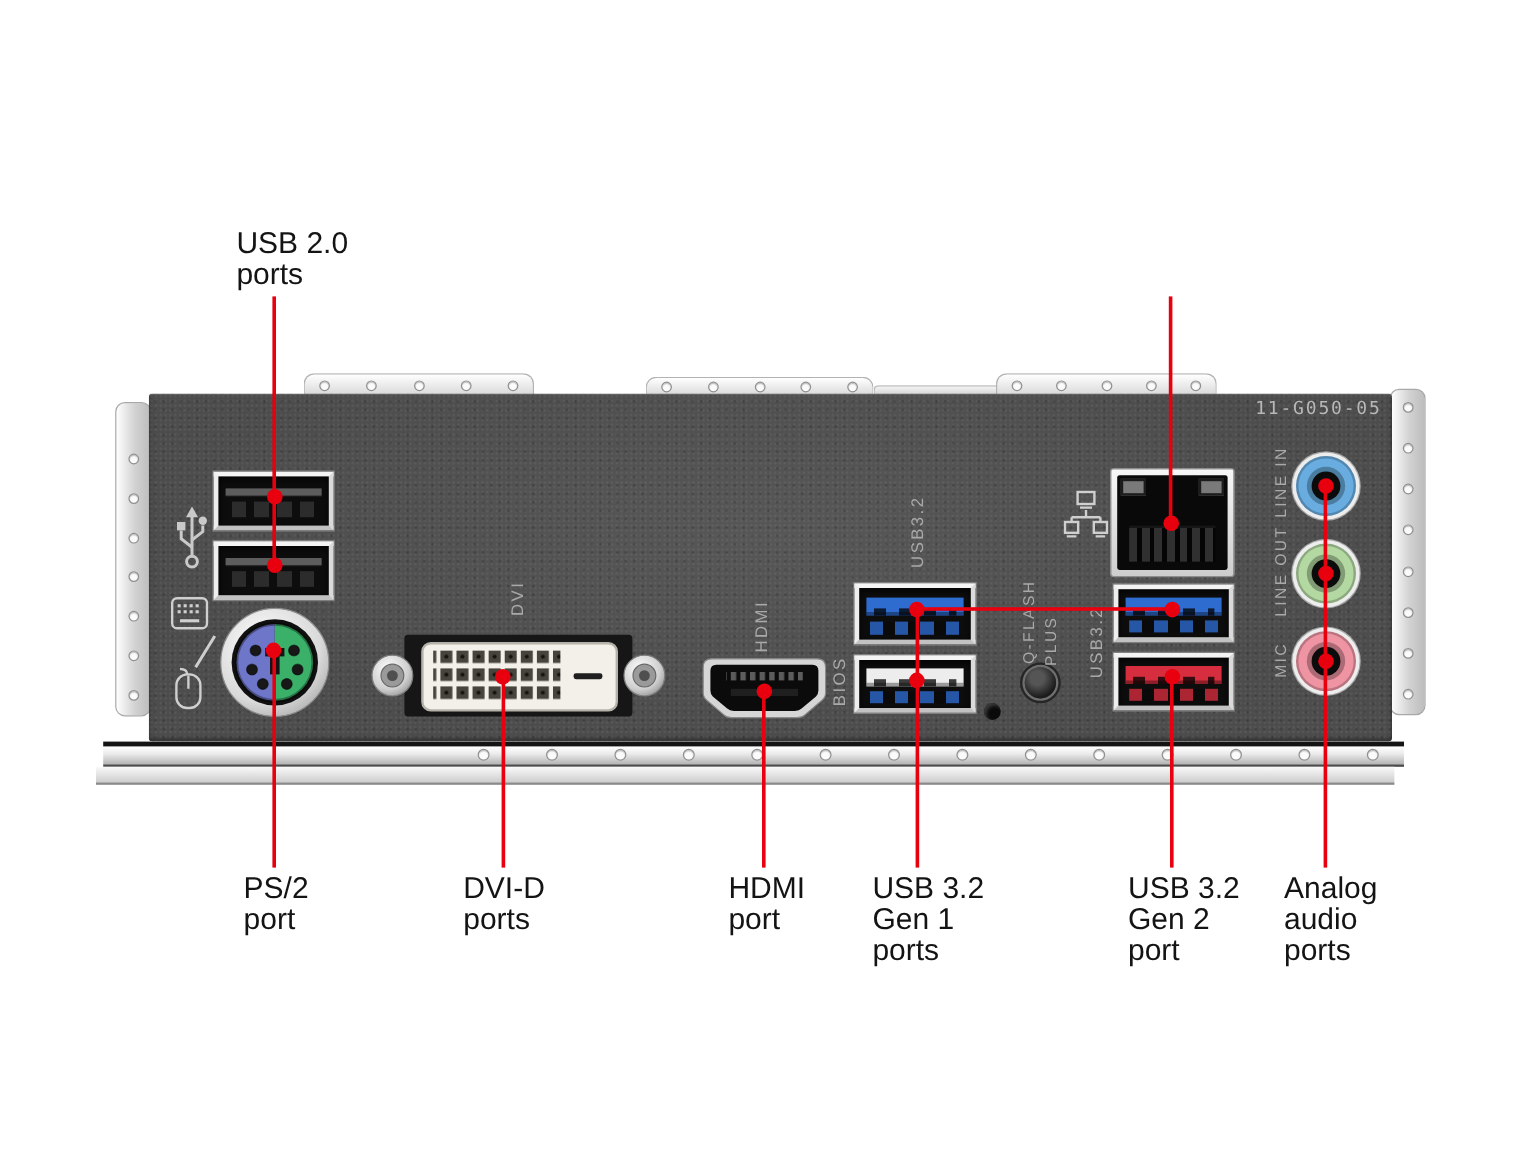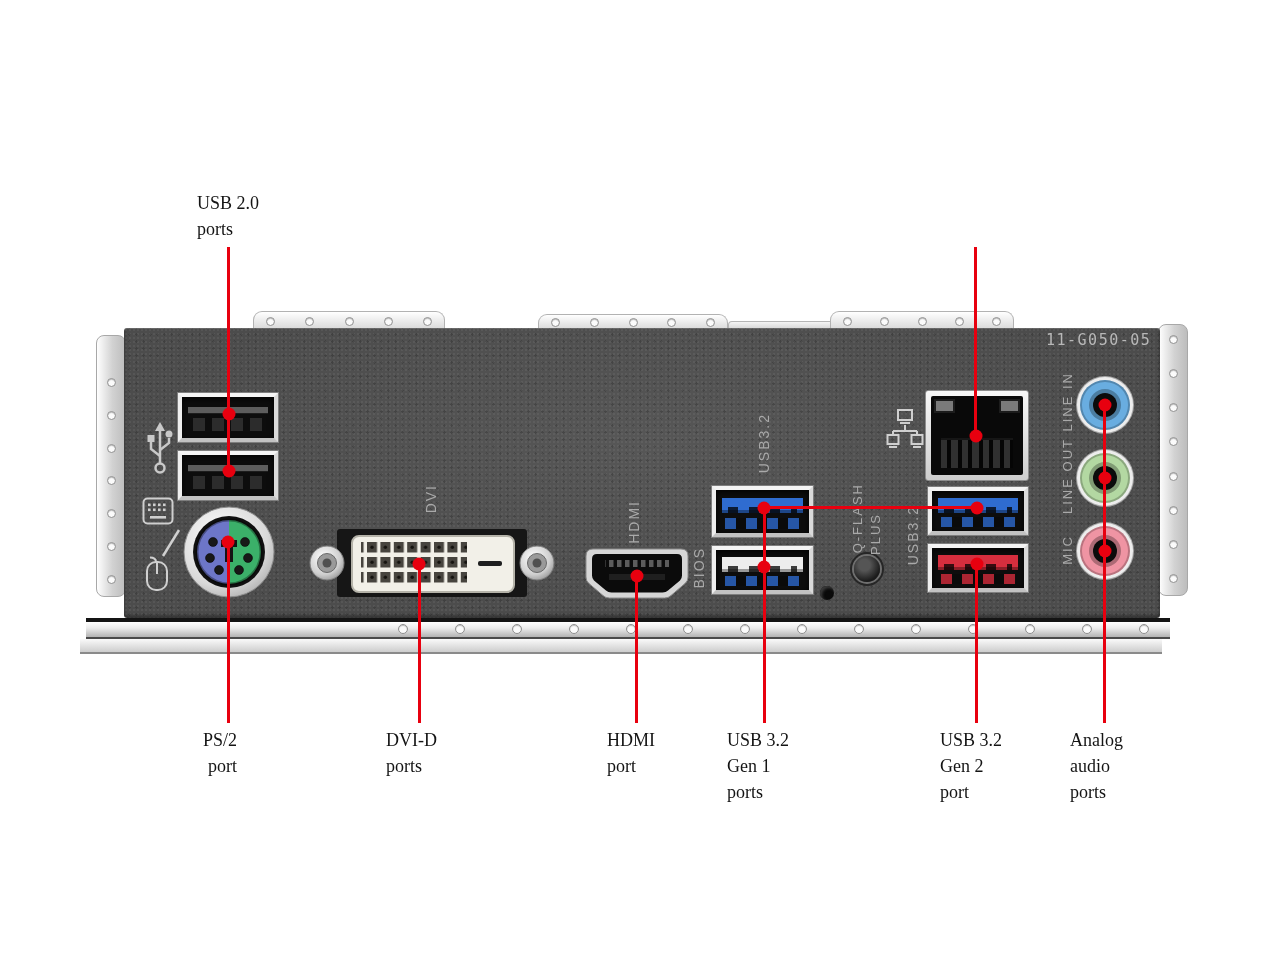--- a/index.html
+++ b/index.html
@@ -1,20 +1,20 @@
 <!DOCTYPE html>
 <html style="--annotation-red: #e8000f; --panel-gray: #4c4c4c; --usb3-blue: #2f6cd0; --usb3-gen2-red: #d62e3e; --bios-white: #ededed; --line-in-blue: #69ade0; --line-out-green: #b3d8a2; --mic-pink: #ef94a3; --ps2-purple: #6d76c8; --ps2-green: #3bb069;"><head>
 <meta charset="utf-8">
 <style>
   html,body{margin:0;padding:0;background:#fff;}
   .stage{position:relative;width:1280px;height:960px;background:#fff;overflow:hidden;
          font-family:"Liberation Sans", sans-serif;}
 
   
-  .callout{position:absolute;font-size:18px;line-height:26px;color:#141414;white-space:pre-line;z-index:9;font-family:Liberation Serif, serif;}
+  .callout{position:absolute;font-size:25px;line-height:26px;color:#141414;white-space:pre-line;z-index:9;}
   .rl{position:absolute;width:3px;background:var(--annotation-red);z-index:8;}
   .rlh{position:absolute;height:3px;background:var(--annotation-red);z-index:8;}
   .rdot{position:absolute;width:13px;height:13px;border-radius:50%;background:var(--annotation-red);
         transform:translate(-50%,-50%);z-index:8;}
 
   
   .tab{position:absolute;background:linear-gradient(#ffffff,#d7d7d7);border:1px solid #b2b2b2;border-bottom:none;
        border-radius:9px 9px 0 0;display:flex;align-items:center;justify-content:space-between;padding:0 12px;box-sizing:border-box;z-index:1;}
   .ledge{position:absolute;background:linear-gradient(#f4f4f4,#cccccc);border:1px solid #b5b5b5;border-bottom:none;border-radius:4px 4px 0 0;z-index:1;}
   .strip{position:absolute;background:linear-gradient(90deg,#ffffff,#d2d2d2 55%,#bdbdbd);border:1px solid #a8a8a8;
@@ -347,21 +347,21 @@
   <div class="rdot" style="left:977px;top:564px;"></div>
 
   <div class="rl" style="left:1103px;top:404px;height:319px;"></div>
   <div class="rdot" style="left:1105px;top:405px;"></div>
   <div class="rdot" style="left:1105px;top:478px;"></div>
   <div class="rdot" style="left:1105px;top:551px;"></div>
 
   <div class="callout" style="left:197px;top:190px;">USB 2.0
 ports</div>
 
-  <div class="callout" style="left:203px;top:727px;text-align:right;">PS/2
+  <div class="callout" style="left:203px;top:727px;">PS/2
 port</div>
   <div class="callout" style="left:386px;top:727px;">DVI-D
 ports</div>
   <div class="callout" style="left:607px;top:727px;">HDMI
 port</div>
   <div class="callout" style="left:727px;top:727px;">USB 3.2
 Gen 1
 ports</div>
   <div class="callout" style="left:940px;top:727px;">USB 3.2
 Gen 2

